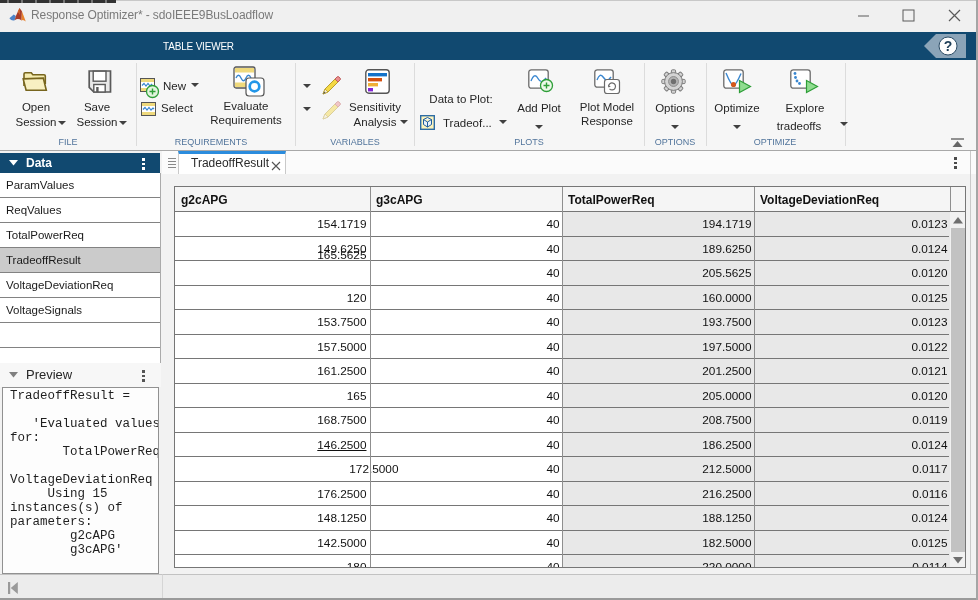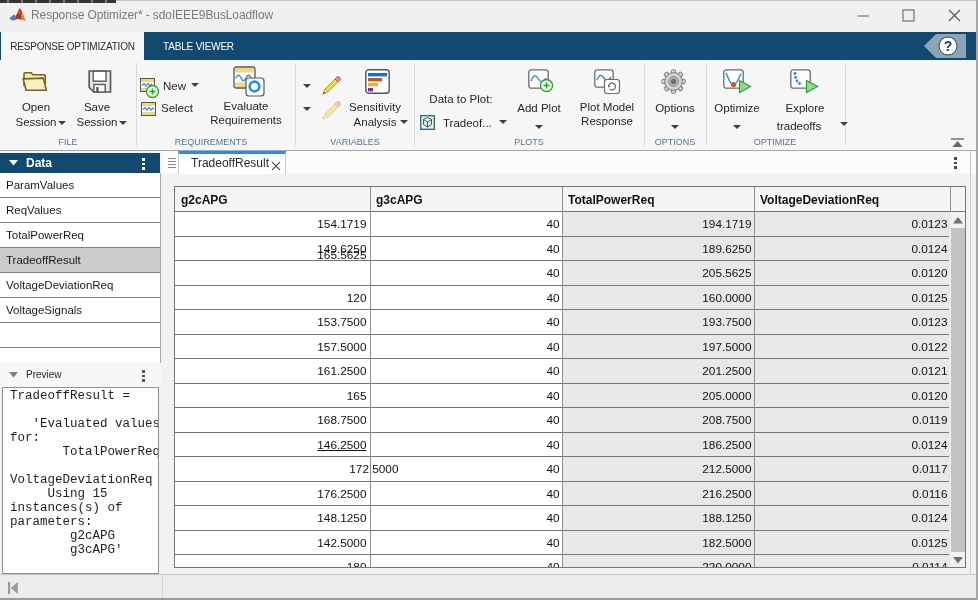--- a/index.html
+++ b/index.html
@@ -60,21 +60,20 @@
       <line x1="17" y1="16" x2="28" y2="16" stroke="#5a5a5a" stroke-width="1"></line>
     </svg></div>
 <div class="abs winbtn" style="left:886px;"><svg width="44" height="32">
       <rect x="17" y="10" width="11" height="11" fill="none" stroke="#5a5a5a" stroke-width="1"></rect>
     </svg></div>
 <div class="abs winbtn" style="left:932px;"><svg width="44" height="32">
       <path d="M17 10 L28 21 M28 10 L17 21" stroke="#5a5a5a" stroke-width="1.2"></path>
     </svg></div>
 
 <div class="abs" id="tabstrip">
-  <div class="abs" id="tab-active">RESPONSE OPTIMIZATION</div>
   <div class="abs" id="tab-inactive">TABLE VIEWER</div>
   <svg class="abs" style="left:922px;top:2px" width="56" height="24">
     <path d="M14 0 L44 0 L44 24 L14 24 L2 12 Z" fill="#8ba4b8"></path>
     <circle cx="26" cy="12" r="9" fill="#fdfdfd" stroke="#2d4d66" stroke-width="1"></circle>
     <text x="26" y="17" text-anchor="middle" font-size="14" font-weight="bold" fill="#1d3d56" font-family="Liberation Sans">?</text>
   </svg>
 </div>
 
 <div class="abs" id="toolbar"></div>
 <div class="abs secdiv" style="left:136px"></div>
@@ -243,21 +242,21 @@
 <div class="abs drow" style="top:198px;">ReqValues</div>
 <div class="abs drow" style="top:223px;">TotalPowerReq</div>
 <div class="abs drow" style="top:248px;background:#cbcbcb;">TradeoffResult</div>
 <div class="abs drow" style="top:273px;">VoltageDeviationReq</div>
 <div class="abs drow" style="top:298px;">VoltageSignals</div>
 <div class="abs drow" style="top:323px;">&nbsp;</div>
 <div class="abs" id="prevheader">
   <svg class="abs" style="left:9px;top:9px" width="9" height="6">
       <path d="M0 0 L9 0 L4.5 5.5 Z" fill="#808080"></path>
     </svg>
-  <div class="abs" style="left:26px;top:0;font-size:10px;color:#262626;line-height:24px;">Preview</div>
+  <div class="abs" style="left:26px;top:0;font-size:13px;color:#262626;line-height:24px;">Preview</div>
   <div class="abs icon-dots" style="left:142px;top:5px;">
       <span style="background:#555"></span>
       <span style="background:#555"></span>
       <span style="background:#555"></span>
     </div>
 </div>
 <div class="abs" id="prevbox">TradeoffResult =
 
    'Evaluated values
 for:

